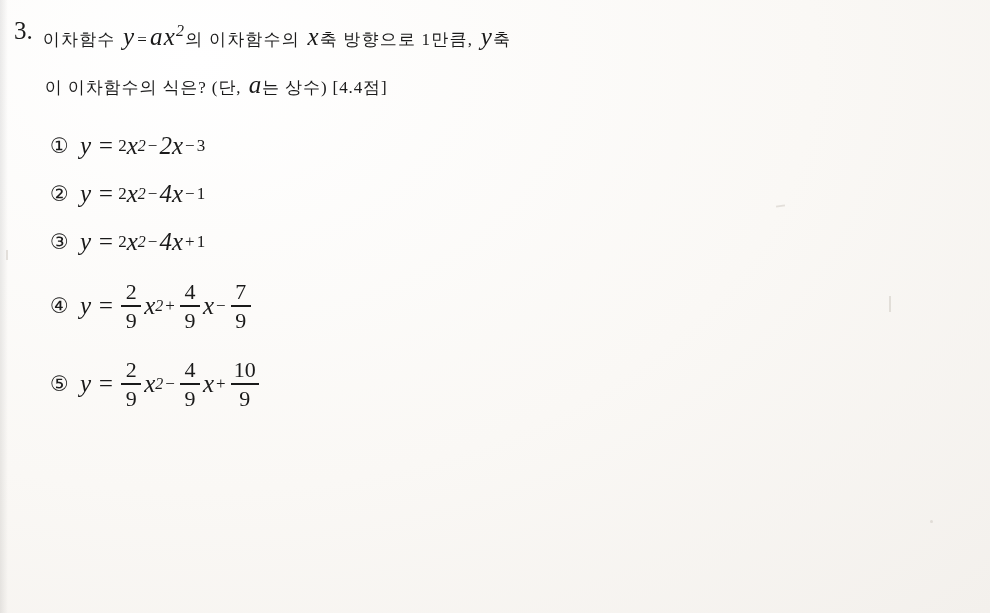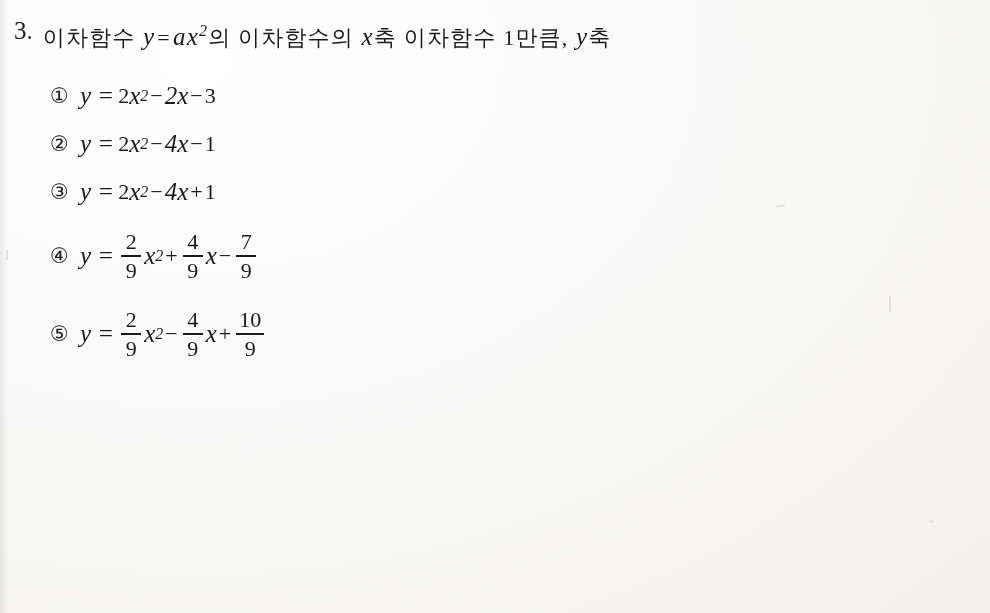--- a/index.html
+++ b/index.html
@@ -54,21 +54,21 @@
 
   
   .m {
     font-family: "Liberation Serif", serif;
     font-style: italic;
     font-size: 25px;
   }
   .mr {
     font-family: "Liberation Serif", serif;
     font-style: normal;
-    font-size: 22px;
+    font-size: 17px;
   }
   .sup {
     font-size: 16px;
     vertical-align: super;
     font-style: italic;
   }
   .op { font-style: normal; padding: 0 2px; }
 
   .choices {
     margin-top: 14px;
@@ -148,25 +148,29 @@
 
   <div class="problem">
 
     <div class="stem">
       <div class="qnum">3.</div>
       <div class="stem-body">
 
         <div class="line l1">
           <span class="mr">이차함수</span>
           <span class="m">y</span><span class="mr op">=</span><span class="m">a</span><span class="m">x</span><span class="sup">2</span><span class="mr">의  이차함수의</span>
-          <span class="m">x</span><span class="mr">축  이차함수  1만큼,</span>
+          <span class="m">x</span><span class="mr">축  방향으로  1만큼,</span>
           <span class="m">y</span><span class="mr">축</span>
         </div>
 
 
+        <div class="line l3">
+          <span class="mr">이  이차함수의  식은?  (단,</span>
+          <span class="m">a</span><span class="mr">는  상수)  [4.4점]</span>
+        </div>
 
       </div>
     </div>
 
     <div class="choices">
 
       <div class="choice">
         <span class="circnum">①</span>
         <span class="expr">
           <span class="m eq">y =</span>

